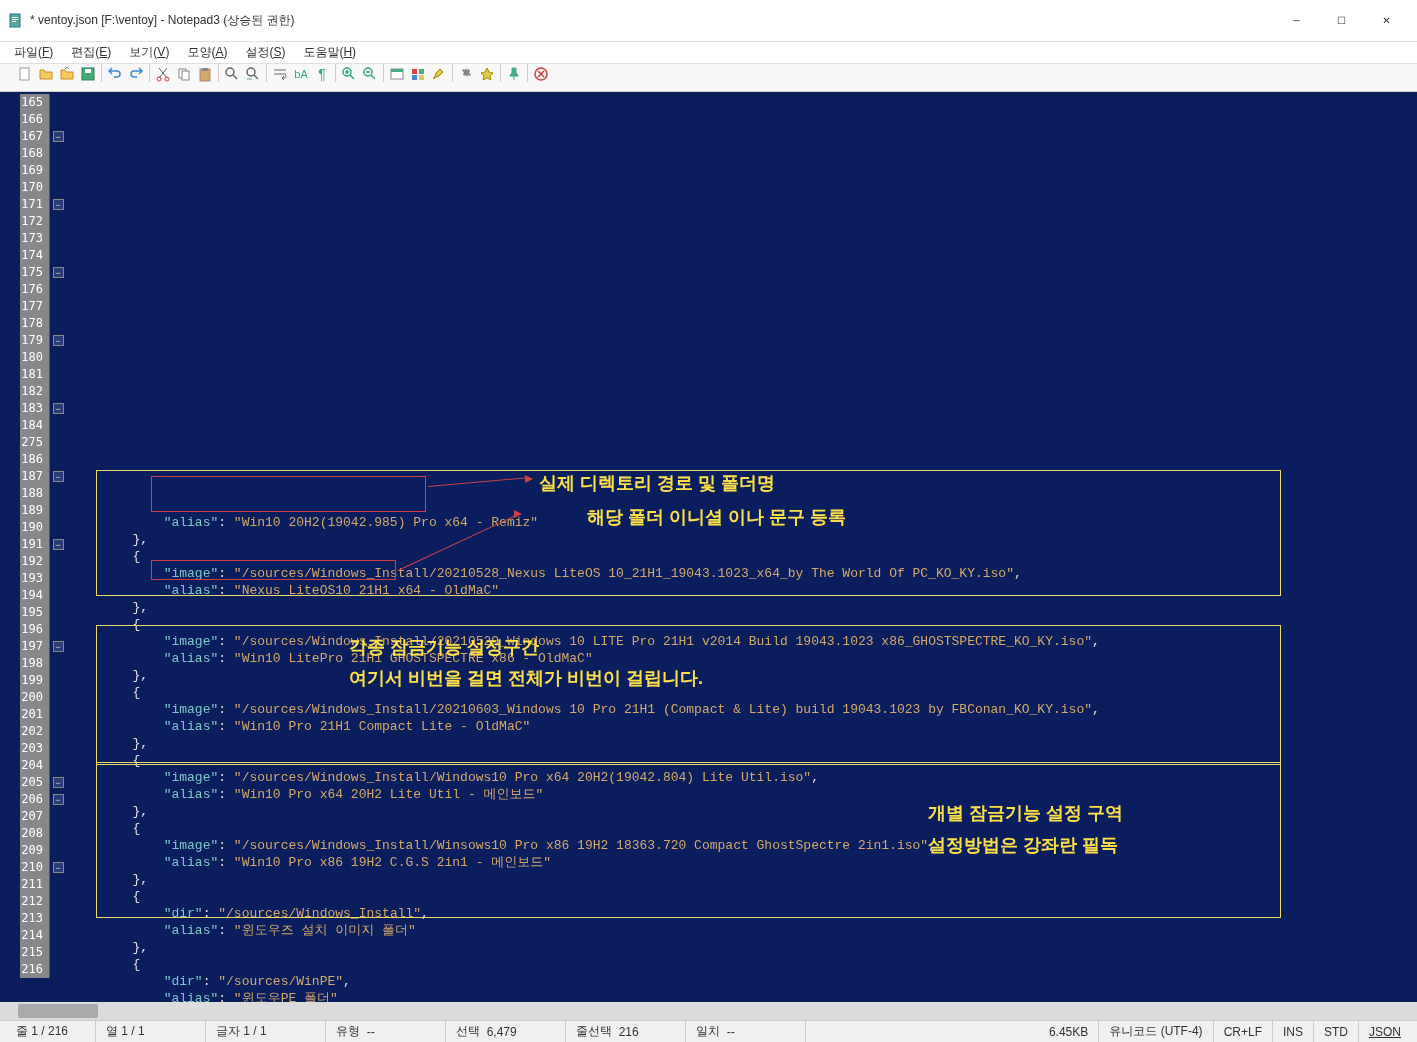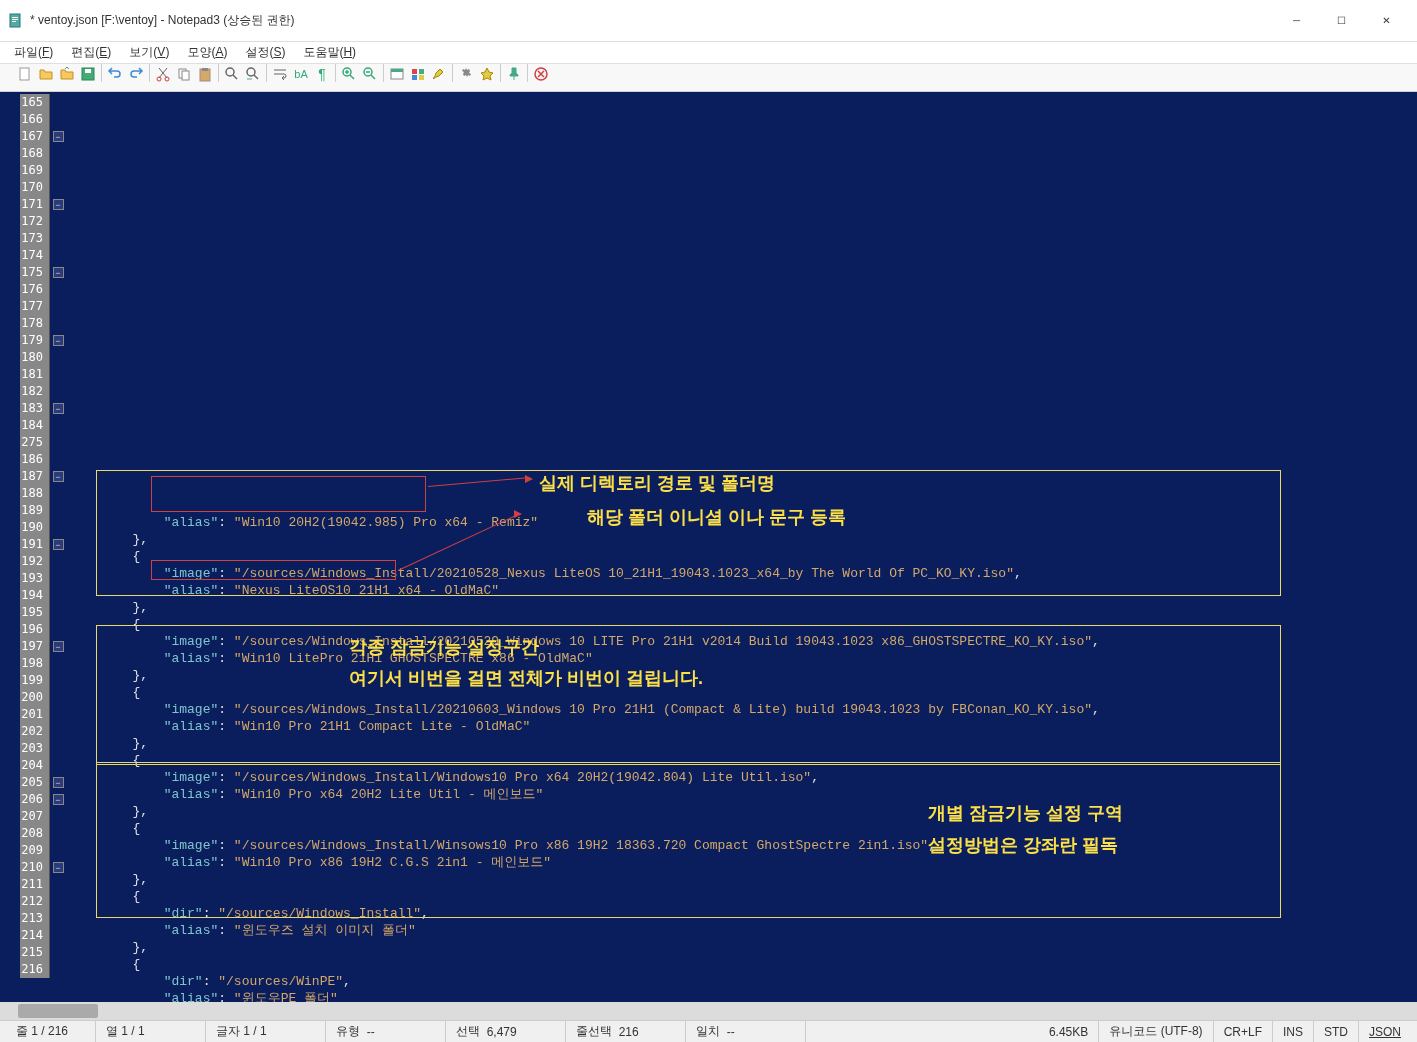--- a/index.html
+++ b/index.html
@@ -516,18 +516,18 @@
 <div class="statusbar">
   <div class="status-cell" style="min-width:90px">줄  1 / 216</div>
   <div class="status-cell" style="min-width:110px">열  1 / 1</div>
   <div class="status-cell" style="min-width:120px">글자  1 / 1</div>
   <div class="status-cell" style="min-width:120px"><span>유형</span>&nbsp;&nbsp;<span>--</span></div>
   <div class="status-cell" style="min-width:120px"><span>선택</span>&nbsp;&nbsp;<span>6,479</span></div>
   <div class="status-cell" style="min-width:120px"><span>줄선택</span>&nbsp;&nbsp;<span>216</span></div>
   <div class="status-cell" style="min-width:120px"><span>일치</span>&nbsp;&nbsp;<span>--</span></div>
   <div class="status-spacer"></div>
   <div class="status-cell">6.45KB</div>
-  <div class="status-cell">유니코드 (UTF-8)</div>
+  <div class="status-cell">유니코드 (UTF-4)</div>
   <div class="status-cell">CR+LF</div>
   <div class="status-cell">INS</div>
   <div class="status-cell">STD</div>
   <div class="status-cell">JSON</div>
 </div>
 
 </body></html>

